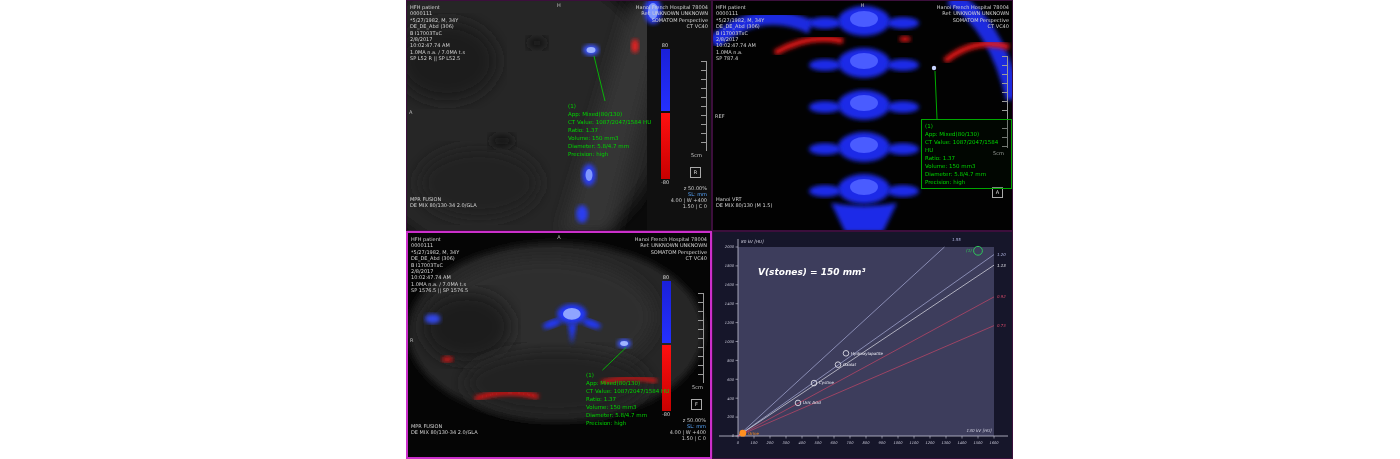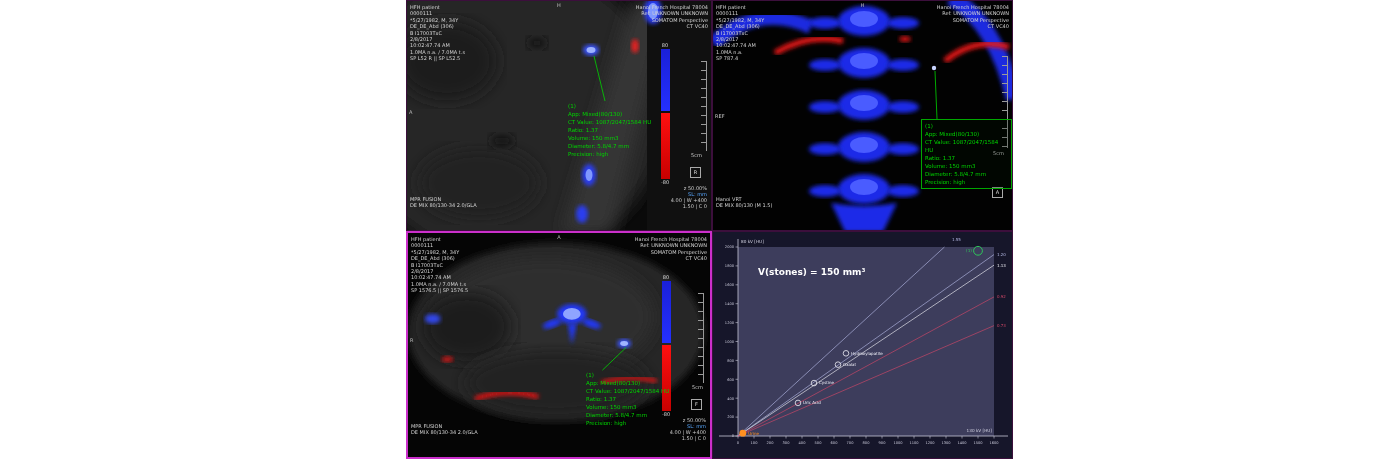--- a/index.html
+++ b/index.html
@@ -3,21 +3,21 @@
 <meta charset="utf-8">
 <style>
   html,body{margin:0;padding:0;}
   body{width:1400px;height:459px;background:#ffffff;position:relative;overflow:hidden;
        font-family:"DejaVu Sans", sans-serif;}
   .viewer{position:absolute;left:406px;top:0;width:607px;height:459px;background:#000;}
   .quad{position:absolute;overflow:hidden;background:#000;box-sizing:border-box;border:1px solid #3c0f3c;}
   #q1{left:0;top:0;width:306px;height:231px;}
   #q2{left:306px;top:0;width:301px;height:231px;}
   #q3{left:0;top:231px;width:306px;height:228px;border:2px solid #cb2fcb;}
-  #q4{left:306px;top:231px;width:301px;height:228px;background:#16162a;}
+  #q4{left:306px;top:231px;width:301px;height:228px;background:#16162a;font-style:italic;}
   .art{position:absolute;left:0;top:0;}
   .ovl{position:absolute;color:#d4d4d4;font-size:5px;line-height:6.4px;white-space:pre;z-index:5;}
   .ovl .tline{white-space:pre;}
   .patient{left:3px;top:3px;}
   .hospital{right:3px;top:3px;text-align:right;}
   .botlines{left:3px;top:195px;}
   #q3 .botlines{top:190px;}
   .annot{position:absolute;color:#00d400;font-size:5.5px;line-height:8px;z-index:6;}
   .annot.boxed{border:1px solid #00a800;padding:2px 3px;background:rgba(0,20,0,0.25);}
   .orient-top{left:50%;transform:translateX(-50%);top:1px;color:#bbb;}

